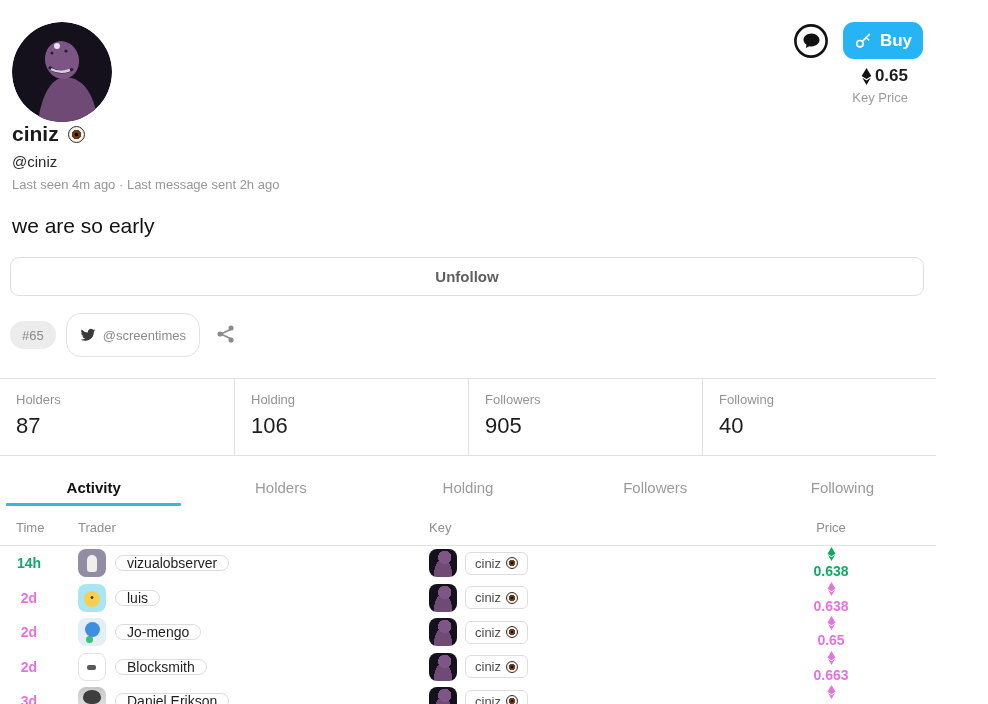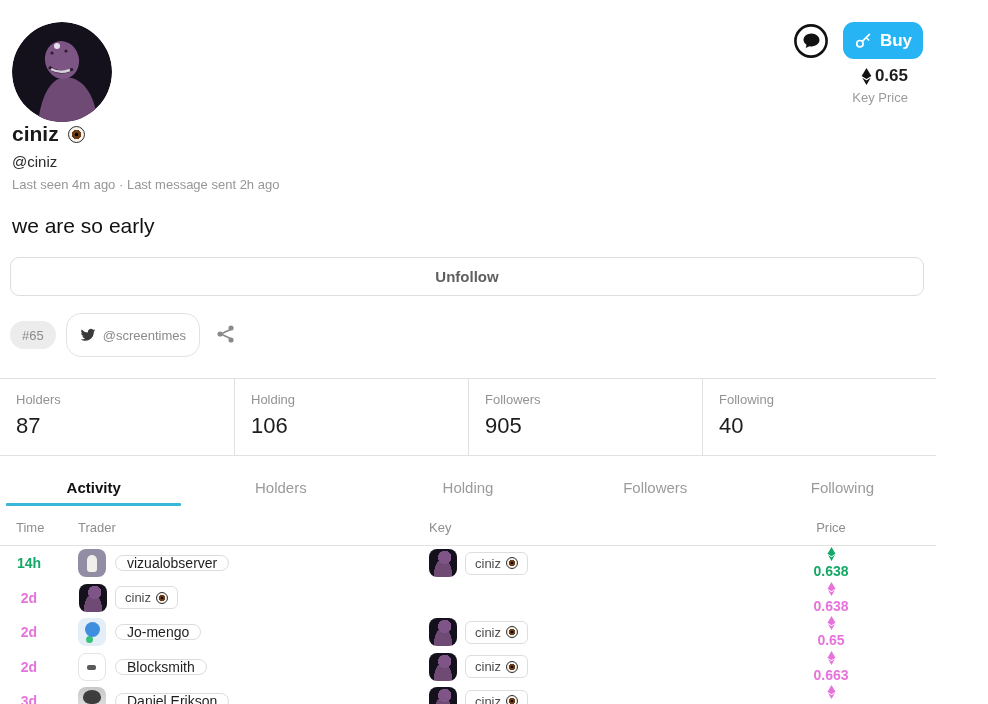--- a/index.html
+++ b/index.html
@@ -241,20 +241,24 @@
         <svg class="eth" width="9" height="14" viewBox="0 0 12 19" fill="currentColor">
             <path d="M6 0 L11.4 9 L6 12.4 L0.6 9 Z"></path>
             <path d="M6 14 L10.7 10.9 L6 19 L1.3 10.9 Z"></path>
           </svg>
         <span>0.638</span>
       </div>
     </div>
 
     <div class="t-row sell">
       <div class="c-time">2d</div>
+      <div class="c-trader">
+        <span class="av t1"></span>
+        <span class="pill-trader">luis</span>
+      </div>
       <div class="c-key">
         <span class="av ciniz-sq"></span>
         <span class="pill-key">
           <span>ciniz</span>
           <span class="eye small"></span>
         </span>
       </div>
       <div class="c-price">
         <svg class="eth" width="9" height="14" viewBox="0 0 12 19" fill="currentColor">
             <path d="M6 0 L11.4 9 L6 12.4 L0.6 9 Z"></path>

